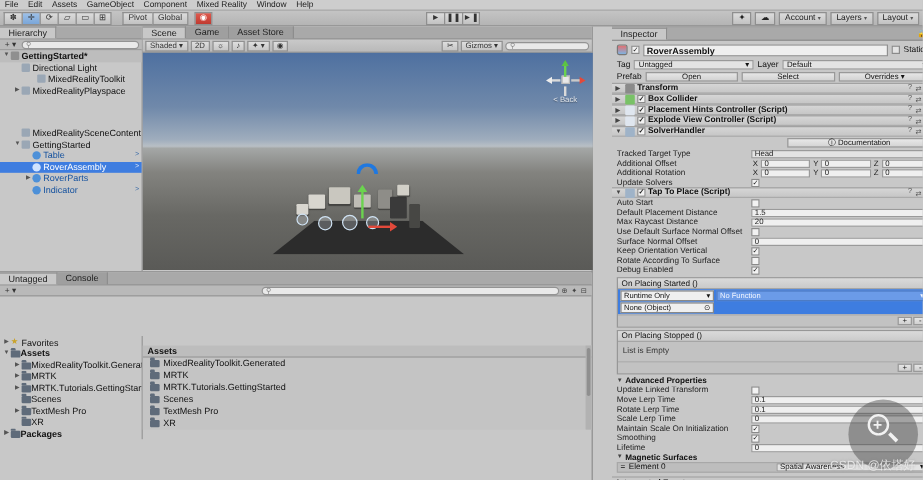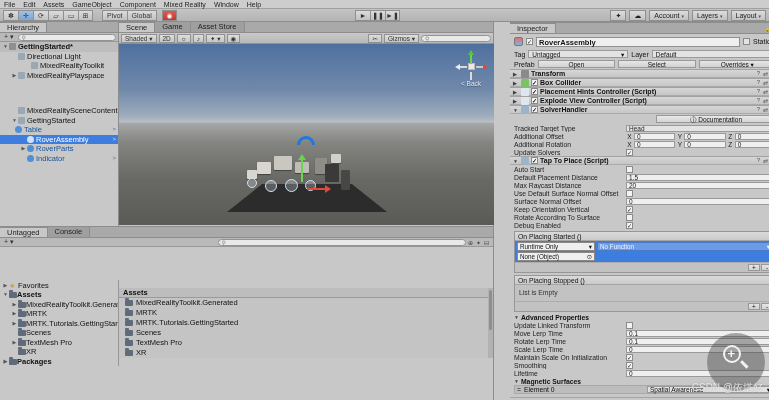--- a/index.html
+++ b/index.html
@@ -212,21 +212,21 @@
         <div class="trow" style="padding-left: 11px; margin-top: 26px;">
           <span class="fold"></span>
           <span class="ticon" style="background: rgb(154, 167, 181);"></span>
           <span>MixedRealitySceneContent</span>
         </div>
         <div class="trow" style="padding-left: 11px;">
           <span class="fold">▼</span>
           <span class="ticon" style="background: rgb(154, 167, 181);"></span>
           <span>GettingStarted</span>
         </div>
-        <div class="trow prefab" style="padding-left: 8px;">
+        <div class="trow prefab" style="padding-left: 20px;">
           <span class="fold"></span>
           <span class="ticon" style="background: rgb(77, 144, 216); border-radius: 50%;"></span>
           <span>Table</span>
           <span class="chev">&gt;</span>
         </div>
         <div class="trow sel prefab" style="padding-left: 20px;">
           <span class="fold"></span>
           <span class="ticon" style="background: rgb(207, 227, 255); border-radius: 50%;"></span>
           <span>RoverAssembly</span>
           <span class="chev">&gt;</span>

